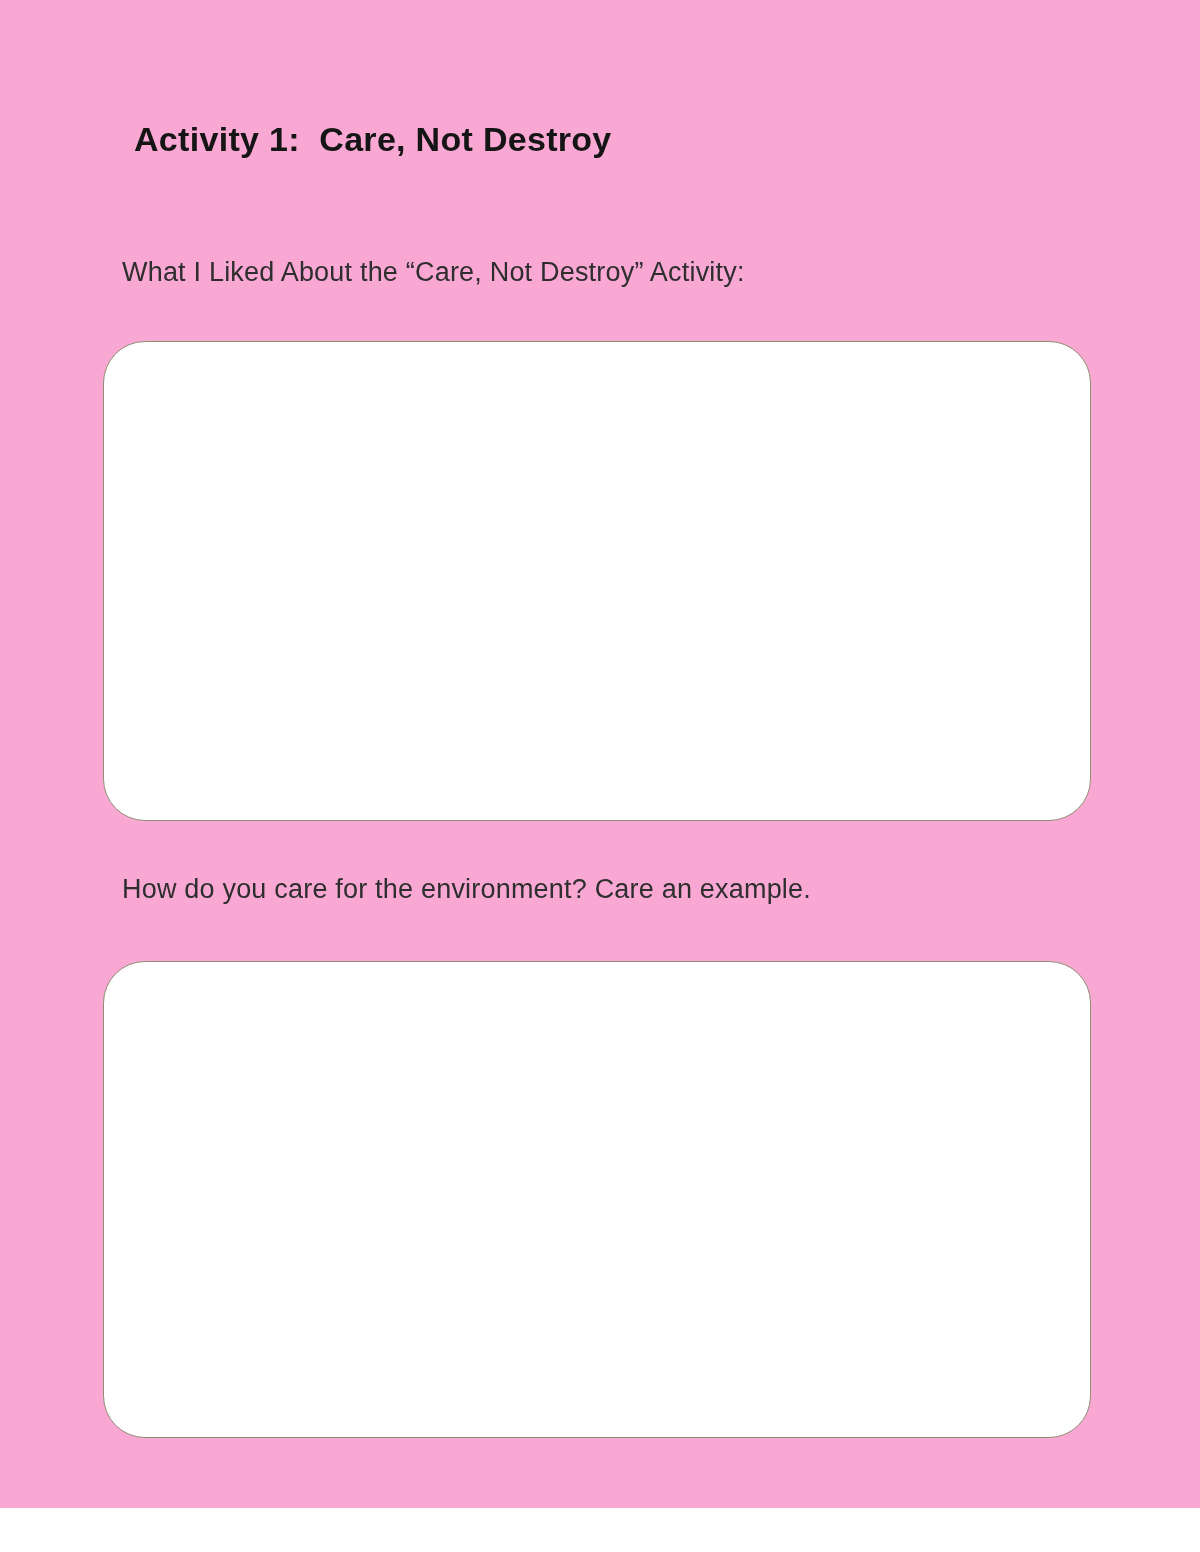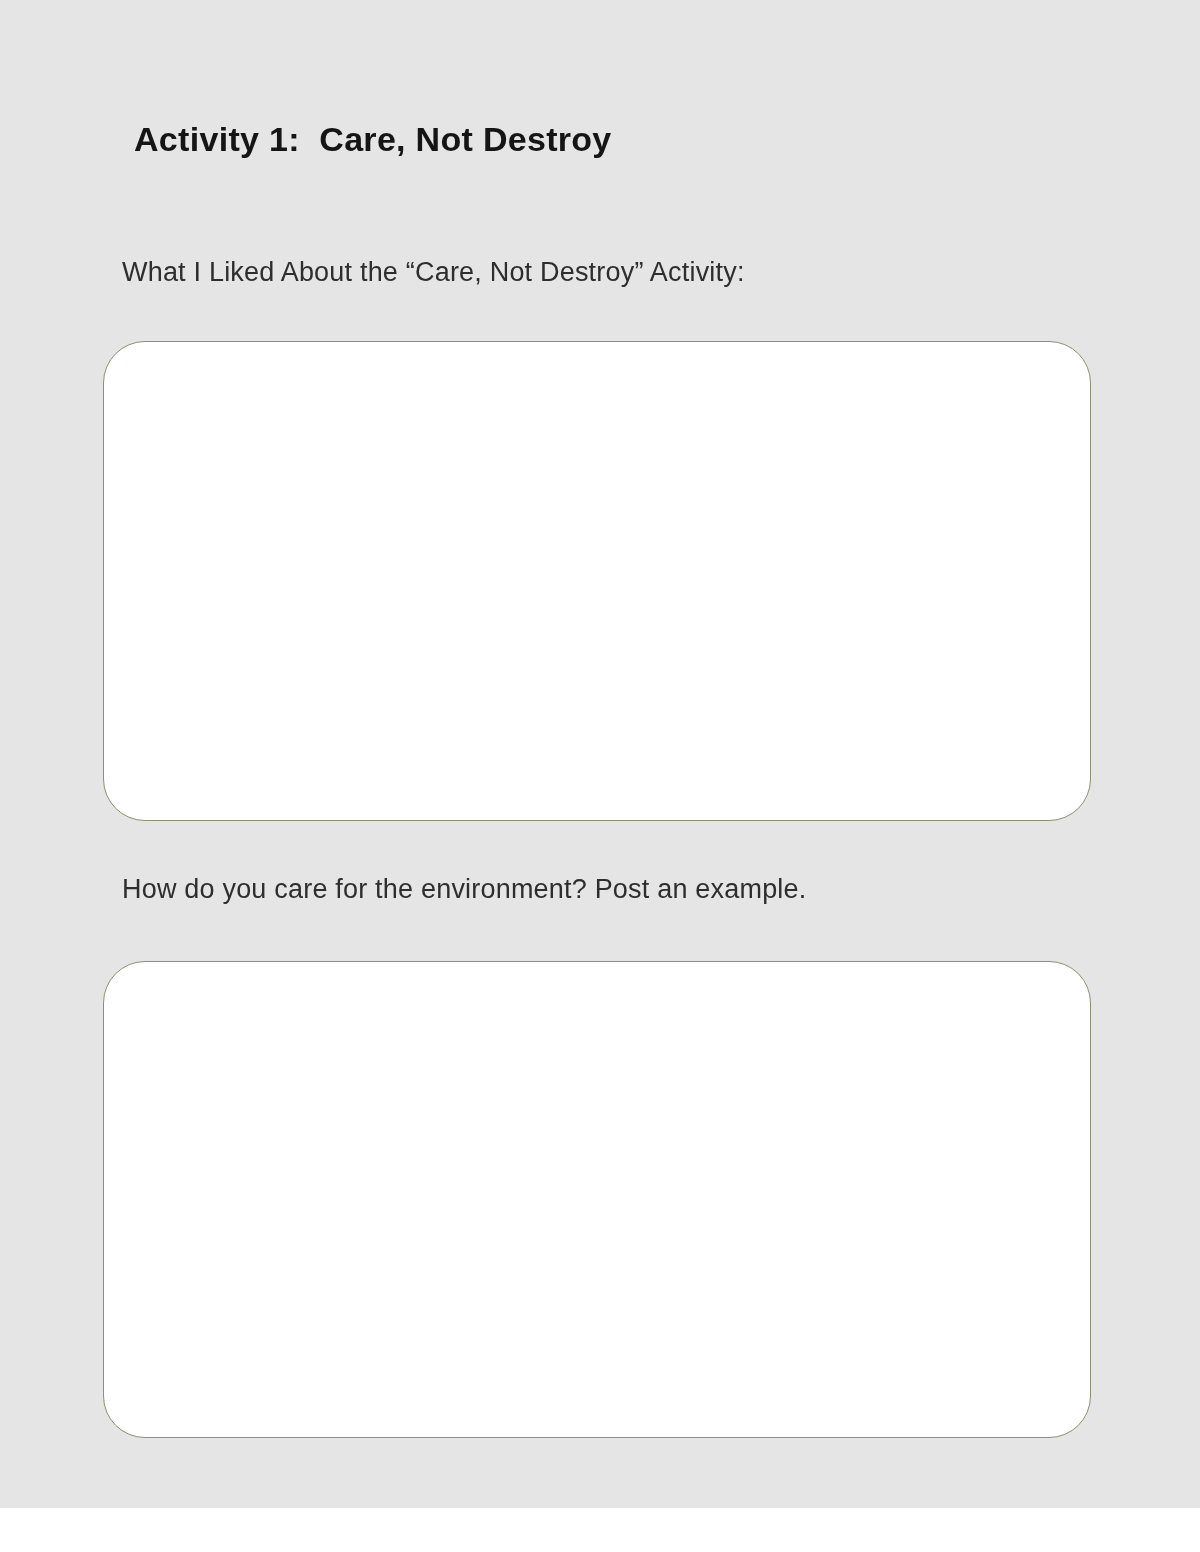--- a/index.html
+++ b/index.html
@@ -4,21 +4,21 @@
 <style>
   html, body {
     margin: 0;
     padding: 0;
     background: #ffffff;
   }
   .page {
     position: relative;
     width: 1200px;
     height: 1508px;
-    background: #e5e5e5;
+    background: #f9a8d4;
     font-family: "Liberation Sans", sans-serif;
     overflow: hidden;
   }
   .doc-title {
     position: absolute;
     left: 134px;
     top: 120px;
     font-size: 34px;
     font-weight: 700;
     color: #151515;
@@ -61,17 +61,17 @@
 
 <div class="page">
 
   <div class="doc-title">Activity 1:  Care, Not Destroy</div>
 
 
   <div class="prompt prompt-1">What I Liked About the “Care, Not Destroy” Activity:</div>
 
   <div class="answer-box answer-box-1"></div>
 
-  <div class="prompt prompt-2">How do you care for the environment? Post an example.</div>
+  <div class="prompt prompt-2">How do you care for the environment? Care an example.</div>
 
   <div class="answer-box answer-box-2"></div>
 
 </div>
 
 </body></html>

